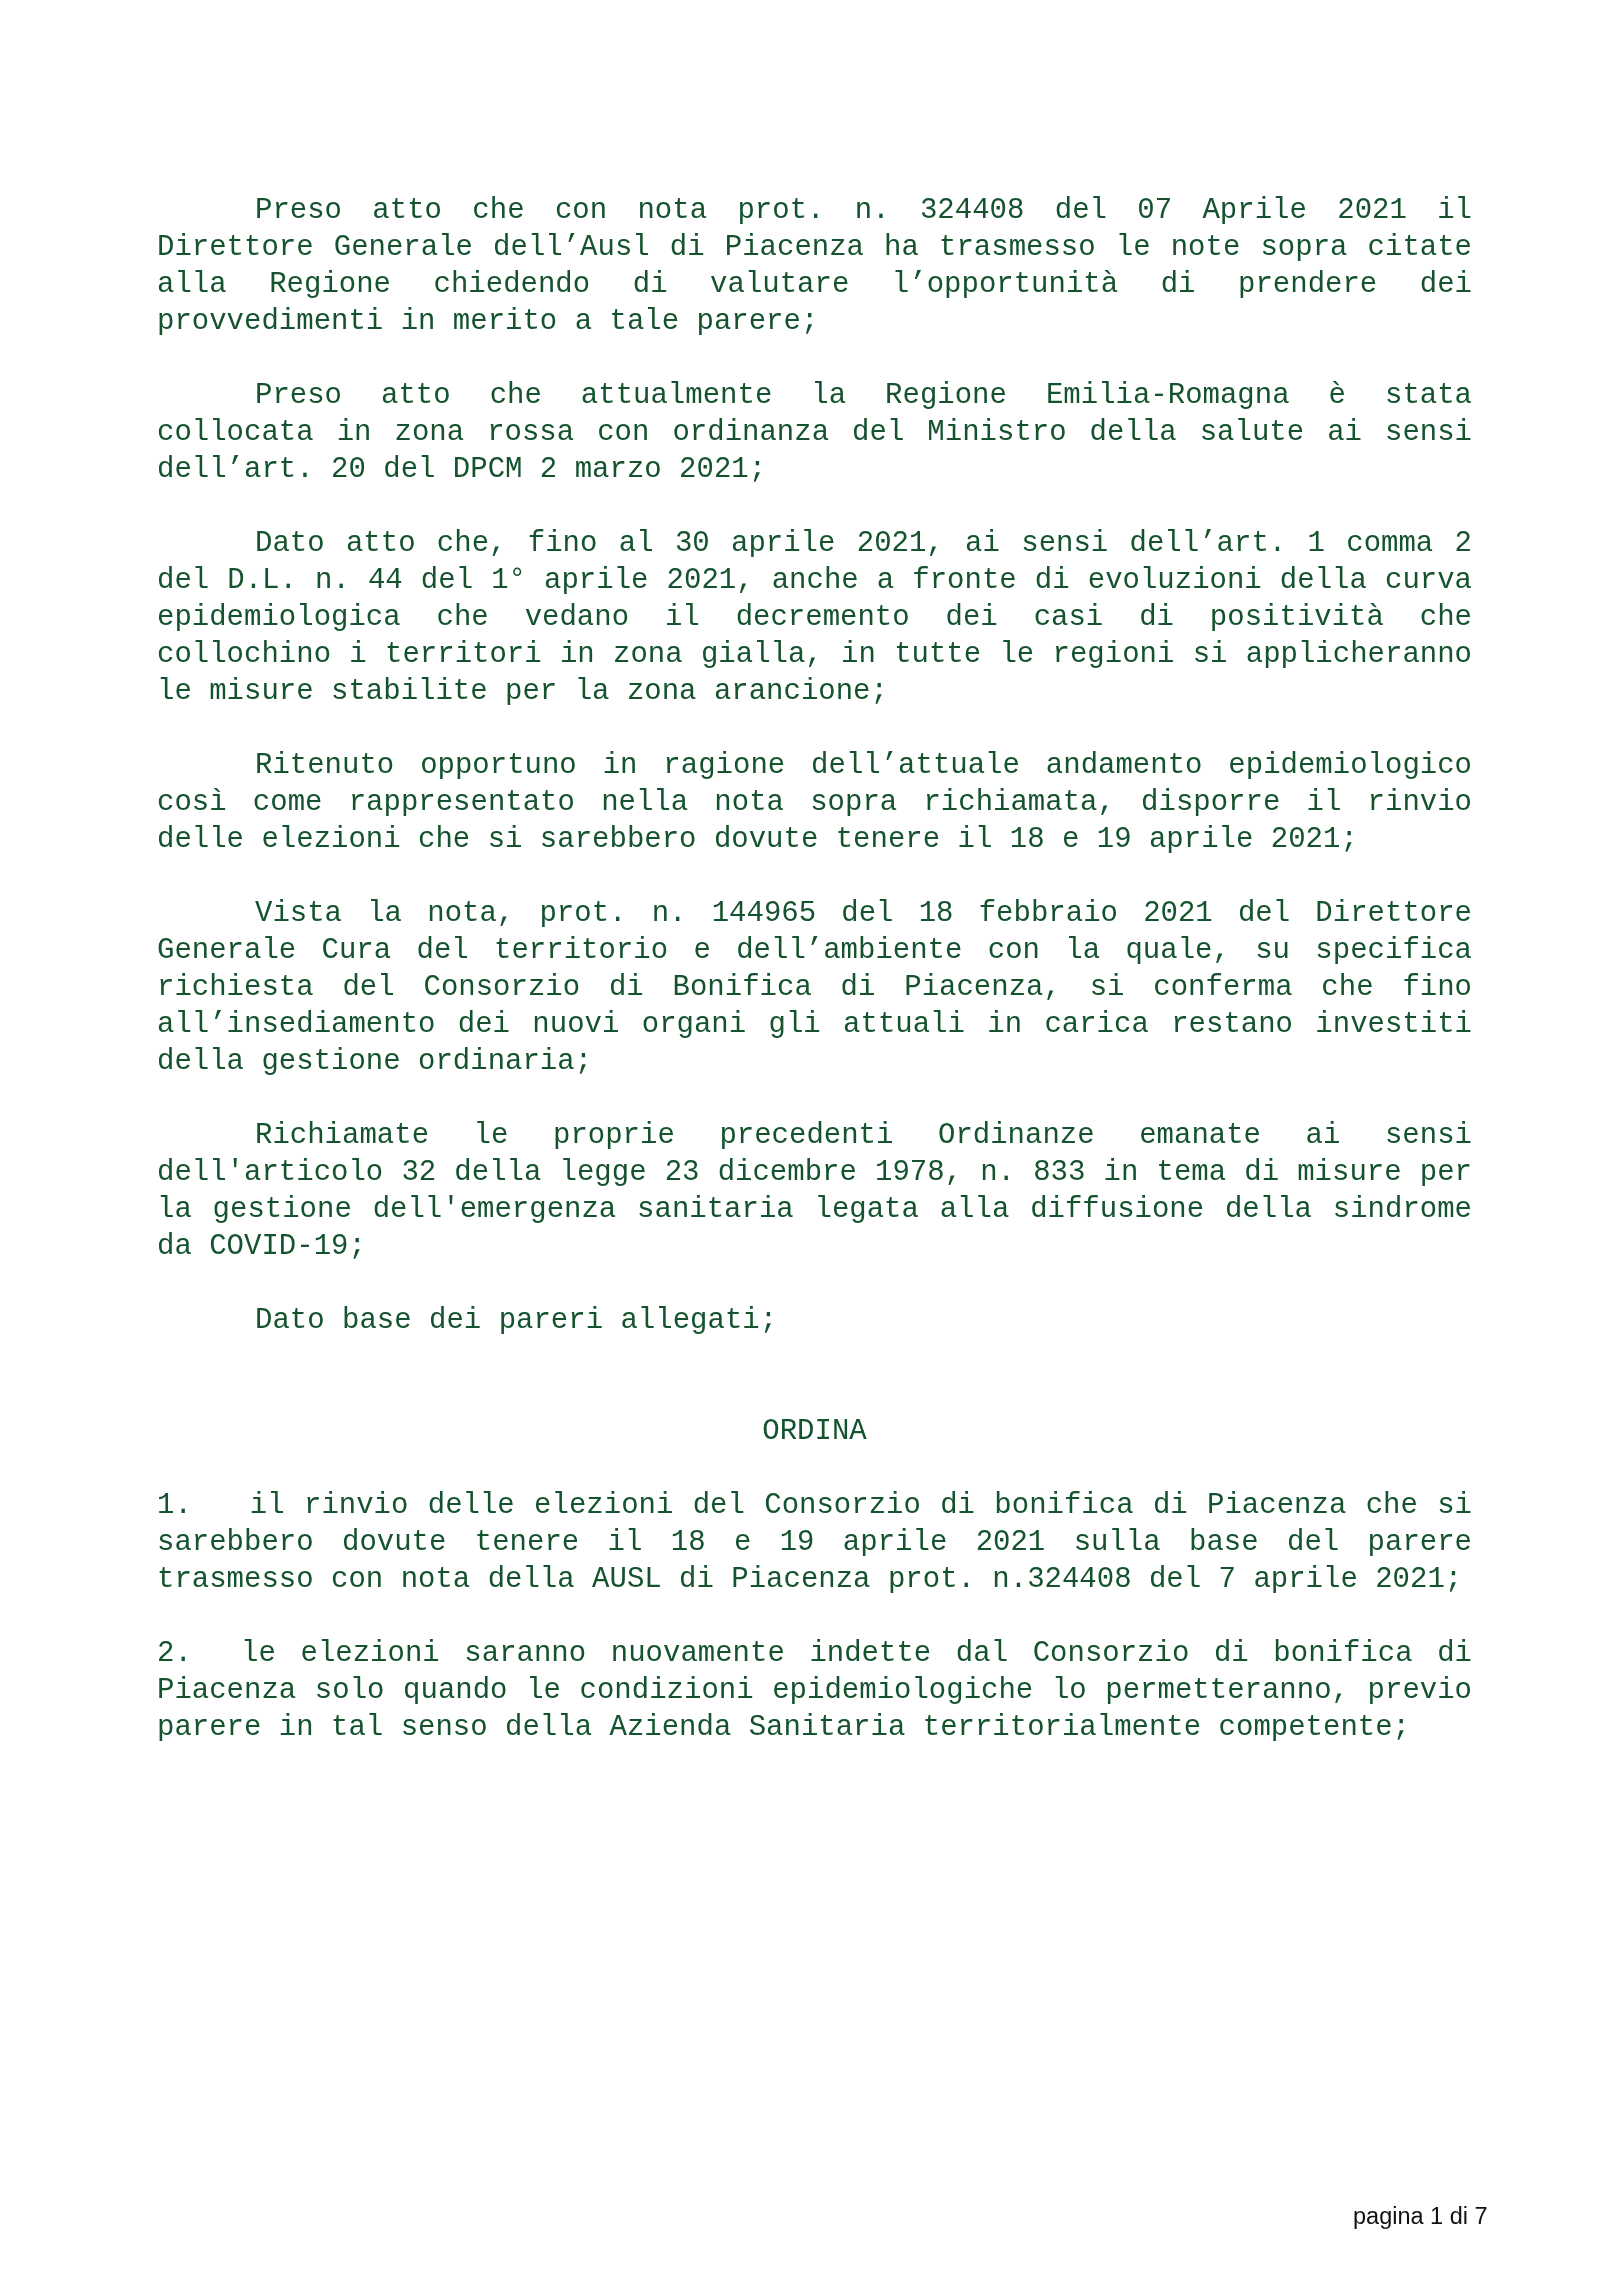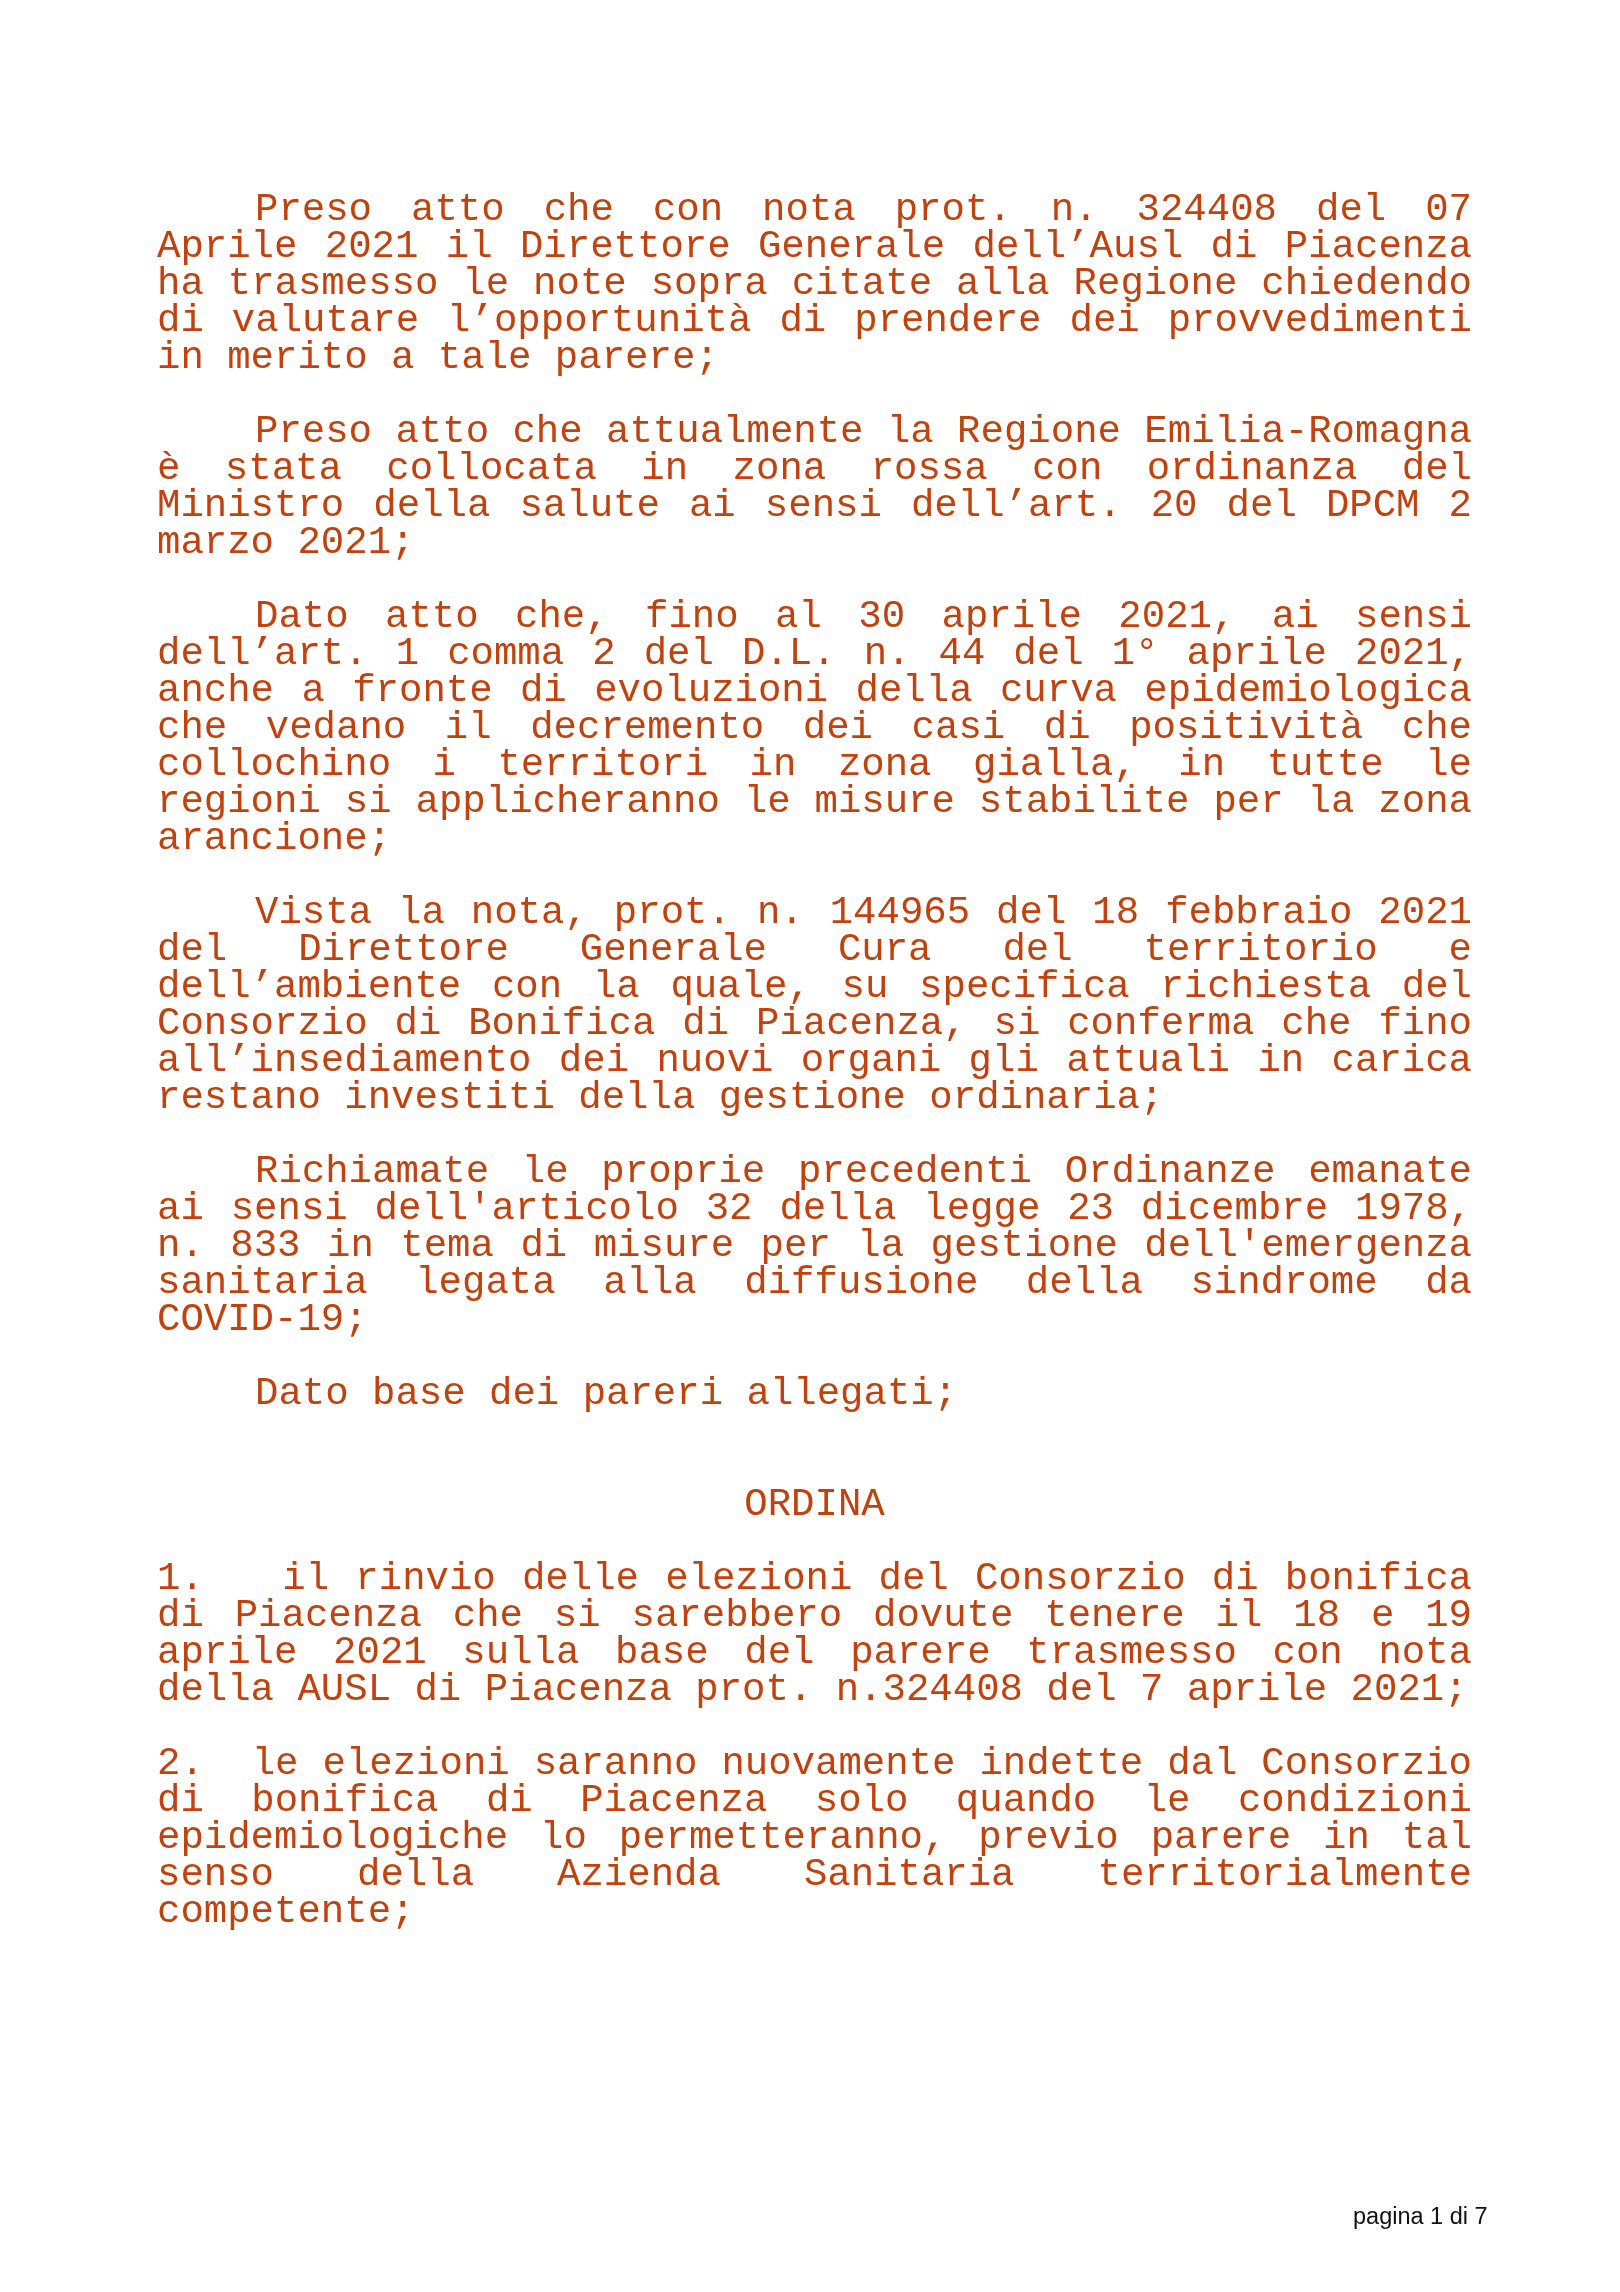--- a/index.html
+++ b/index.html
@@ -1,30 +1,31 @@
 <!DOCTYPE html>
 <html><head>
 <meta charset="utf-8">
 <style>
   html, body { margin:0; padding:0; background:#ffffff; }
   body { width:1620px; height:2293px; position:relative; overflow:hidden; }
-  .page { position:absolute; left:157px; top:192px; width:1315px; font-family:"Liberation Mono", "DejaVu Sans Mono", monospace; font-size:39px; line-height:37px; color:#c2410c; }
+  .page { position:absolute; left:157px; top:192px; width:1315px; font-family:"Liberation Mono", "DejaVu Sans Mono", monospace; font-size:29px; line-height:37px; color:#14532d; }
   .para { margin:0 0 37px 0; text-align:justify; text-align-last:left; }
   .para.indent { text-indent:98px; }
   .heading { text-align:center; font-weight:normal; margin:74px 0 37px 0; }
   .item { margin:0 0 37px 0; text-align:justify; }
   .footer { position:absolute; left:1353px; top:2203px; font-family:"Liberation Sans", sans-serif; font-size:23.5px; color:#111; }
 </style>
 </head>
 <body>
 
 <div class="page">
   <p class="para indent">Preso atto che con nota prot. n. 324408 del 07 Aprile 2021 il Direttore Generale dell’Ausl di Piacenza ha trasmesso le note sopra citate alla Regione chiedendo di valutare l’opportunità di prendere dei provvedimenti in merito a tale parere;</p>
   <p class="para indent">Preso atto che attualmente la Regione Emilia-Romagna è stata collocata in zona rossa con ordinanza del Ministro della salute ai sensi dell’art. 20 del DPCM 2 marzo 2021;</p>
   <p class="para indent">Dato atto che, fino al 30 aprile 2021, ai sensi dell’art. 1 comma 2 del D.L. n. 44 del 1° aprile 2021, anche a fronte di evoluzioni della curva epidemiologica che vedano il decremento dei casi di positività che collochino i territori in zona gialla, in tutte le regioni si applicheranno le misure stabilite per la zona arancione;</p>
+  <p class="para indent">Ritenuto opportuno in ragione dell’attuale andamento epidemiologico così come rappresentato nella nota sopra richiamata, disporre il rinvio delle elezioni che si sarebbero dovute tenere il 18 e 19 aprile 2021;</p>
   <p class="para indent">Vista la nota, prot. n. 144965 del 18 febbraio 2021 del Direttore Generale Cura del territorio e dell’ambiente con la quale, su specifica richiesta del Consorzio di Bonifica di Piacenza, si conferma che fino all’insediamento dei nuovi organi gli attuali in carica restano investiti della gestione ordinaria;</p>
   <p class="para indent">Richiamate le proprie precedenti Ordinanze emanate ai sensi dell'articolo 32 della legge 23 dicembre 1978, n. 833 in tema di misure per la gestione dell'emergenza sanitaria legata alla diffusione della sindrome da COVID-19;</p>
   <p class="para indent">Dato base dei pareri allegati;</p>
 
   <div class="heading">ORDINA</div>
 
   <p class="item"><span>1.</span>&nbsp;&nbsp;&nbsp;<span>il rinvio delle elezioni del Consorzio di bonifica di Piacenza che si sarebbero dovute tenere il 18 e 19 aprile 2021 sulla base del parere trasmesso con nota della AUSL di Piacenza prot. n.324408 del 7 aprile 2021;</span></p>
   <p class="item"><span>2.</span>&nbsp;&nbsp;<span>le elezioni saranno nuovamente indette dal Consorzio di bonifica di Piacenza solo quando le condizioni epidemiologiche lo permetteranno, previo parere in tal senso della Azienda Sanitaria territorialmente competente;</span></p>
 </div>
 

